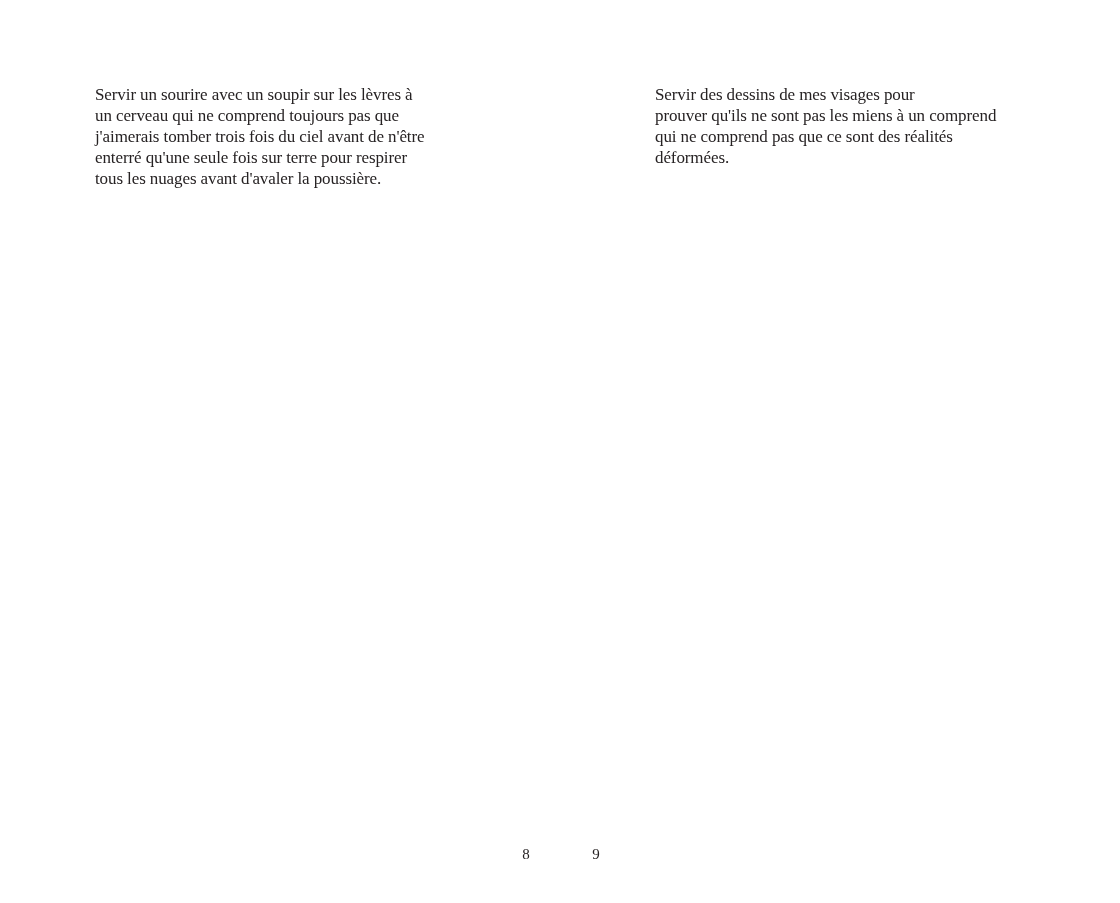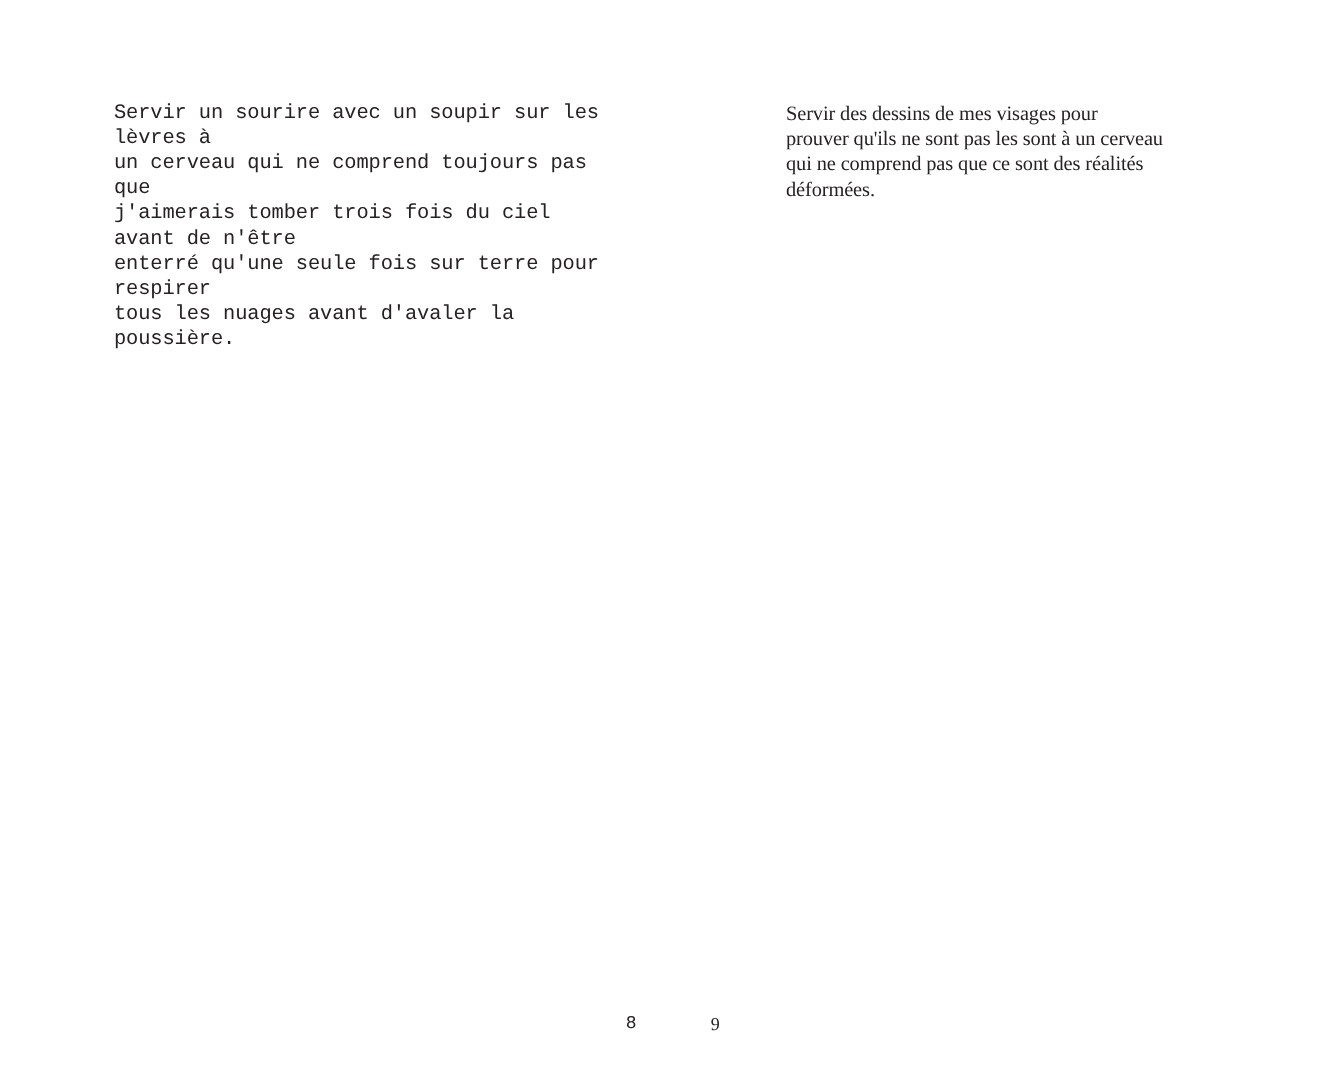--- a/index.html
+++ b/index.html
@@ -19,21 +19,21 @@
     inset: 0;
     background: #ffffff;
   }
   .page {
     position: absolute;
     top: 0;
     width: 560px;
     height: 903px;
     background: #ffffff;
   }
-  .page.left  { left: 0; font-family: Liberation Mono, monospace; }
+  .page.left  { left: 0; }
   .page.right { left: 560px; }
   .paragraph {
     position: absolute;
     top: 84px;
     width: 420px;
     font-size: 17px;
     line-height: 21px;
     letter-spacing: -0.1px;
     color: #262223;
     white-space: pre-line;
@@ -61,19 +61,19 @@
     <div class="paragraph">Servir un sourire avec un soupir sur les lèvres à
 un cerveau qui ne comprend toujours pas que
 j'aimerais tomber trois fois du ciel avant de n'être
 enterré qu'une seule fois sur terre pour respirer
 tous les nuages avant d'avaler la poussière.</div>
     <div class="folio">8</div>
   </div>
 
   <div class="page right">
     <div class="paragraph">Servir des dessins de mes visages pour
-prouver qu'ils ne sont pas les sont à un cerveau
+prouver qu'ils ne sont pas les miens à un comprend
 qui ne comprend pas que ce sont des réalités
 déformées.</div>
     <div class="folio">9</div>
   </div>
 
 </div>
 
 </body></html>

